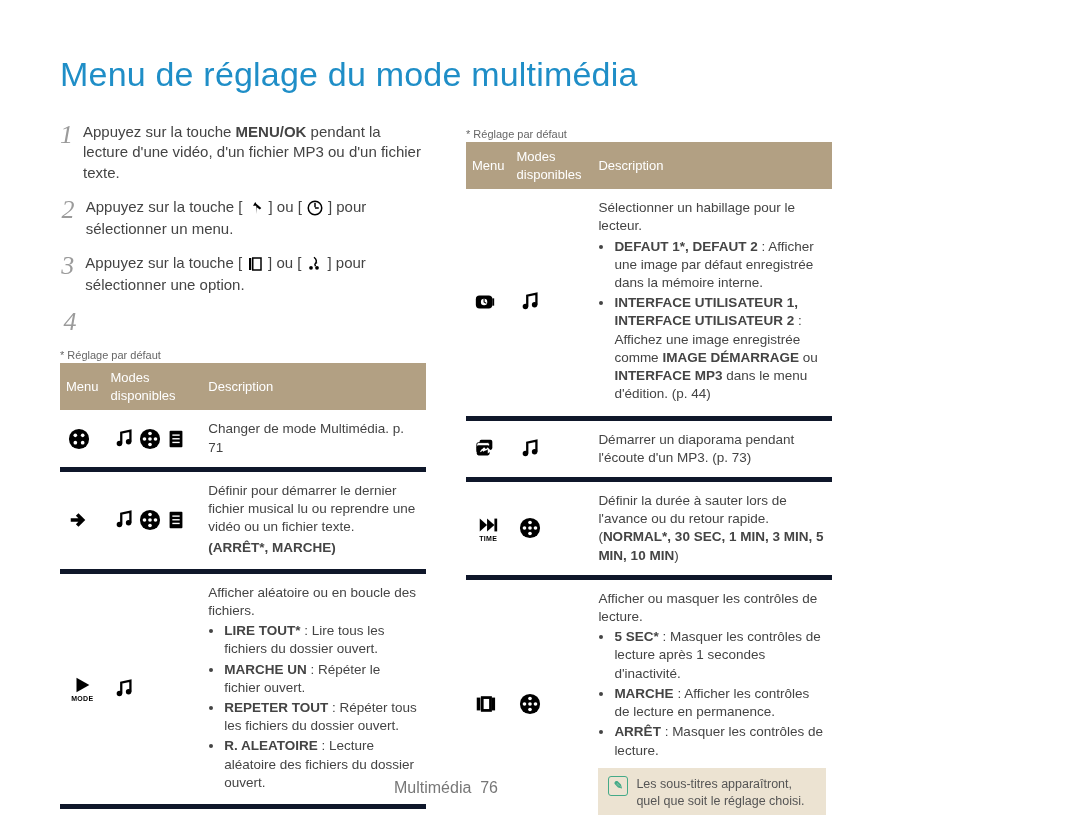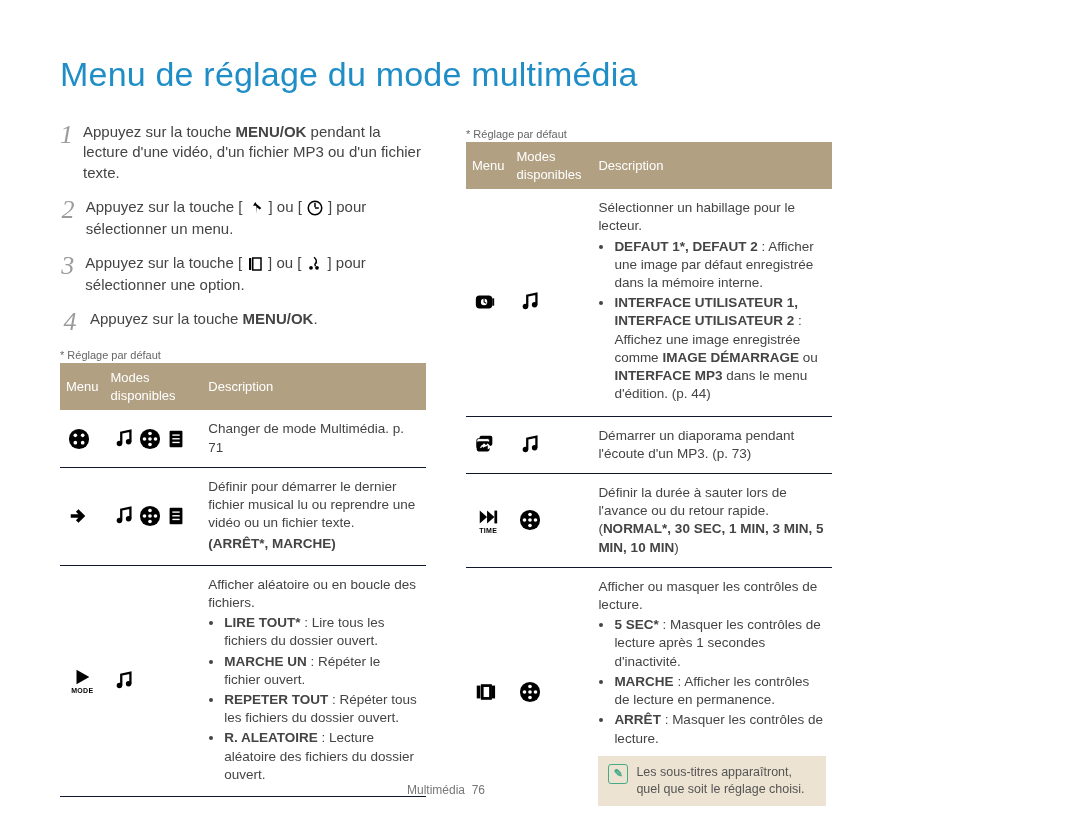--- a/index.html
+++ b/index.html
@@ -66,21 +66,21 @@
     background: #b2a083;
     color: #fff;
     font-weight: 400;
     text-align: left;
     padding: 6px 6px;
     font-size: 13px;
   }
   .grid td {
     padding: 10px 6px;
     vertical-align: middle;
-    border-bottom: 1px solid #0f172a;
+    border-bottom: 5px solid #0f172a;
   }
   .grid td.menu-col, .grid td.modes-col {
     white-space: nowrap;
     vertical-align: middle;
   }
   .icon {
     display: inline-flex;
     width: 22px;
     height: 22px;
     align-items: center;
@@ -125,21 +125,21 @@
     font-weight: 700;
     border-radius: 3px;
     flex-shrink: 0;
   }
   .page-footer {
     position: absolute;
     bottom: 18px;
     left: 0;
     width: 100%;
     text-align: center;
-    font-size: 12px;
+    font-size: 16px;
     color: #777;
   }
 </style>
 </head>
 <body>
 
 <div class="page">
   <h1 class="title">Menu de réglage du mode multimédia</h1>
 
   <div class="columns">
@@ -184,23 +184,20 @@
                   <path d="M12 3 C16 6 16 10 13 12 M13 12 l3 -2 M13 12 l1 3" fill="none" stroke="#000" stroke-width="2"></path>
                   <circle cx="8" cy="17" r="2.5" fill="#000"></circle>
                   <circle cx="16" cy="17" r="2.5" fill="#000"></circle>
                 </svg>
               </span><span>] pour sélectionner une option.</span>
           </div>
         </div>
 
         <div class="step">
           <div class="step-num">4</div>
-          <div>
-            <span>Appuyez sur la touche </span><span class="b">MENU/OK</span><span>.</span>
-          </div>
         </div>
       </div>
 
       <div class="footnote-right">* Réglage par défaut</div>
 
       <table class="grid">
         <thead>
           <tr>
             <th>Menu</th>
             <th>Modes disponibles</th>

